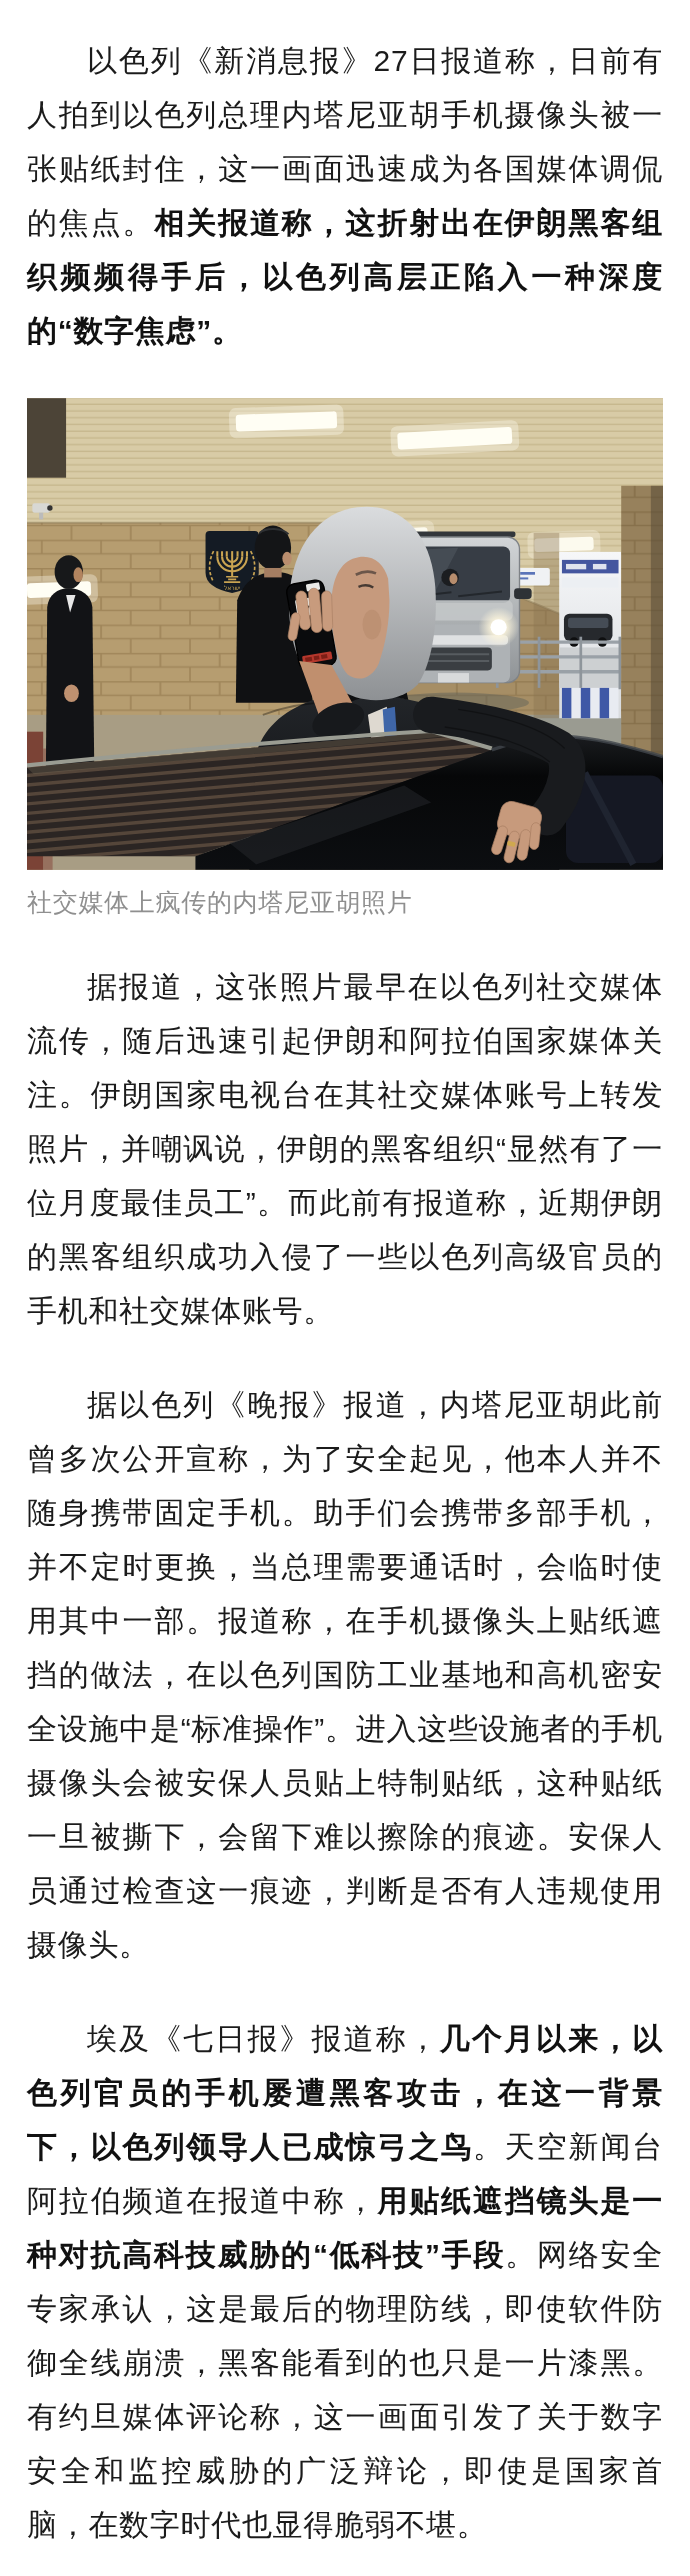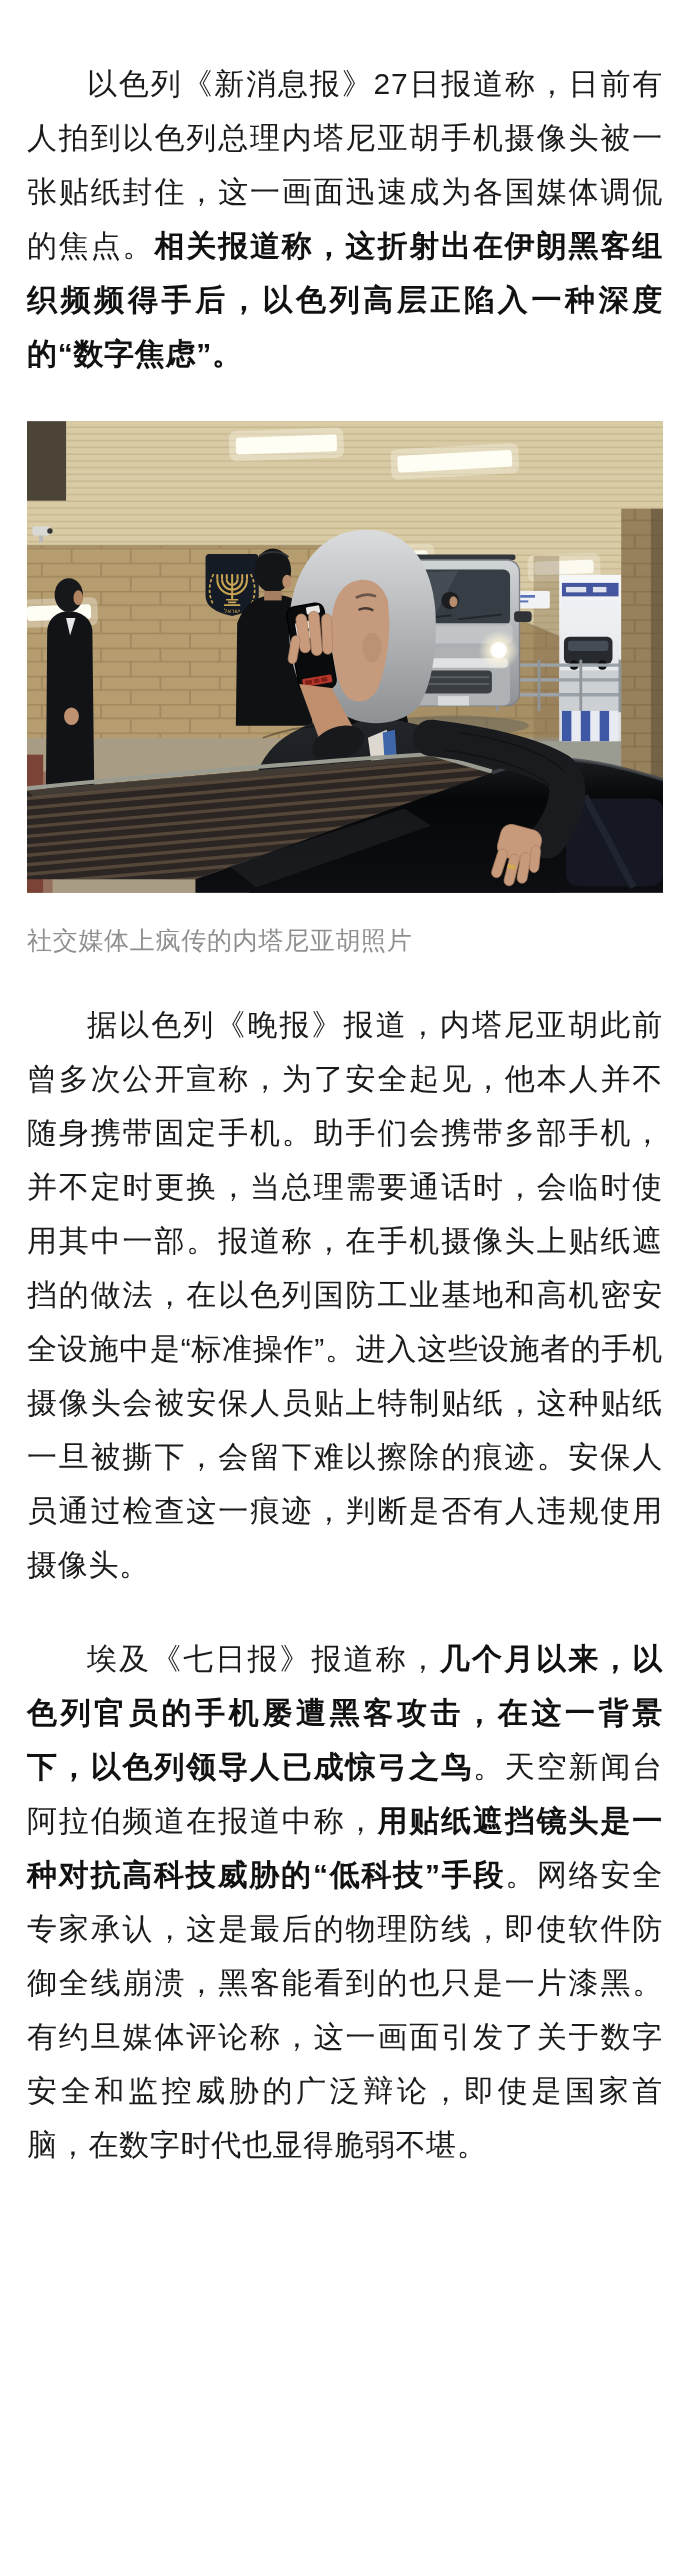--- a/index.html
+++ b/index.html
@@ -1,31 +1,31 @@
 <!DOCTYPE html>
 <html style="font-size:10.8px"><head>
 <meta charset="utf-8">
 <style>
   html,body{margin:0;padding:0;}
   body{
     width:690px;height:2576px;overflow:hidden;background:#ffffff;
     font-family:"Liberation Sans",sans-serif;
   }
-  .article{padding:57px 27px 0 27px;}
+  .article{padding:34px 27px 0 27px;}
   .para{
     font-size:30px;line-height:54px;letter-spacing:0.7px;color:#1b1b1b;
     text-align:justify;text-indent:2em;margin:0 0 40px 0;
     font-family:"Liberation Sans",sans-serif;
   }
   .seg{font-weight:400;}
   .seg.bold{font-weight:700;color:#111;}
   figure.photo-figure{margin:0 0 40px 0;}
   figure.photo-figure svg{display:block;width:636px;height:472px;background:#c9bca0;}
   figcaption{
-    margin-top:30px;font-size:25px;line-height:35px;letter-spacing:0.7px;
+    margin-top:15px;font-size:25px;line-height:35px;letter-spacing:0.7px;
     color:#8f8f8f;text-align:left;
   }
 </style>
 </head>
 <body>
 
 <main class="article">
 
   <div>
       <p class="para"><span class="seg">以色列《新消息报》27日报道称，日前有人拍到以色列总理内塔尼亚胡手机摄像头被一张贴纸封住，这一画面迅速成为各国媒体调侃的焦点。</span><span class="seg bold">相关报道称，这折射出在伊朗黑客组织频频得手后，以色列高层正陷入一种深度的“数字焦虑”。</span></p>
@@ -278,18 +278,19 @@
           <rect x="730" y="640" width="15" height="46" rx="8" transform="rotate(10 737 663)"></rect>
           <rect x="747" y="630" width="14" height="40" rx="8" transform="rotate(6 754 650)"></rect>
         </g>
         <rect x="713" y="658" width="12" height="7" rx="2" fill="#cfa84f" transform="rotate(14 719 661)"></rect>
       </g>
     </svg>
     <figcaption>社交媒体上疯传的内塔尼亚胡照片</figcaption>
   </figure>
 
   <div>
+      <p class="para"><span class="seg">据报道，这张照片最早在以色列社交媒体流传，随后迅速引起伊朗和阿拉伯国家媒体关注。伊朗国家电视台在其社交媒体账号上转发照片，并嘲讽说，伊朗的黑客组织“显然有了一位月度最佳员工”。而此前有报道称，近期伊朗的黑客组织成功入侵了一些以色列高级官员的手机和社交媒体账号。</span></p>
       <p class="para"><span class="seg">据以色列《晚报》报道，内塔尼亚胡此前曾多次公开宣称，为了安全起见，他本人并不随身携带固定手机。助手们会携带多部手机，并不定时更换，当总理需要通话时，会临时使用其中一部。报道称，在手机摄像头上贴纸遮挡的做法，在以色列国防工业基地和高机密安全设施中是“标准操作”。进入这些设施者的手机摄像头会被安保人员贴上特制贴纸，这种贴纸一旦被撕下，会留下难以擦除的痕迹。安保人员通过检查这一痕迹，判断是否有人违规使用摄像头。</span></p>
       <p class="para"><span class="seg">埃及《七日报》报道称，</span><span class="seg bold">几个月以来，以色列官员的手机屡遭黑客攻击，在这一背景下，以色列领导人已成惊弓之鸟</span><span class="seg">。天空新闻台阿拉伯频道在报道中称，</span><span class="seg bold">用贴纸遮挡镜头是一种对抗高科技威胁的“低科技”手段</span><span class="seg">。网络安全专家承认，这是最后的物理防线，即使软件防御全线崩溃，黑客能看到的也只是一片漆黑。有约旦媒体评论称，这一画面引发了关于数字安全和监控威胁的广泛辩论，即使是国家首脑，在数字时代也显得脆弱不堪。</span></p>
     </div>
 
 </main>
 
 
 </body></html>

